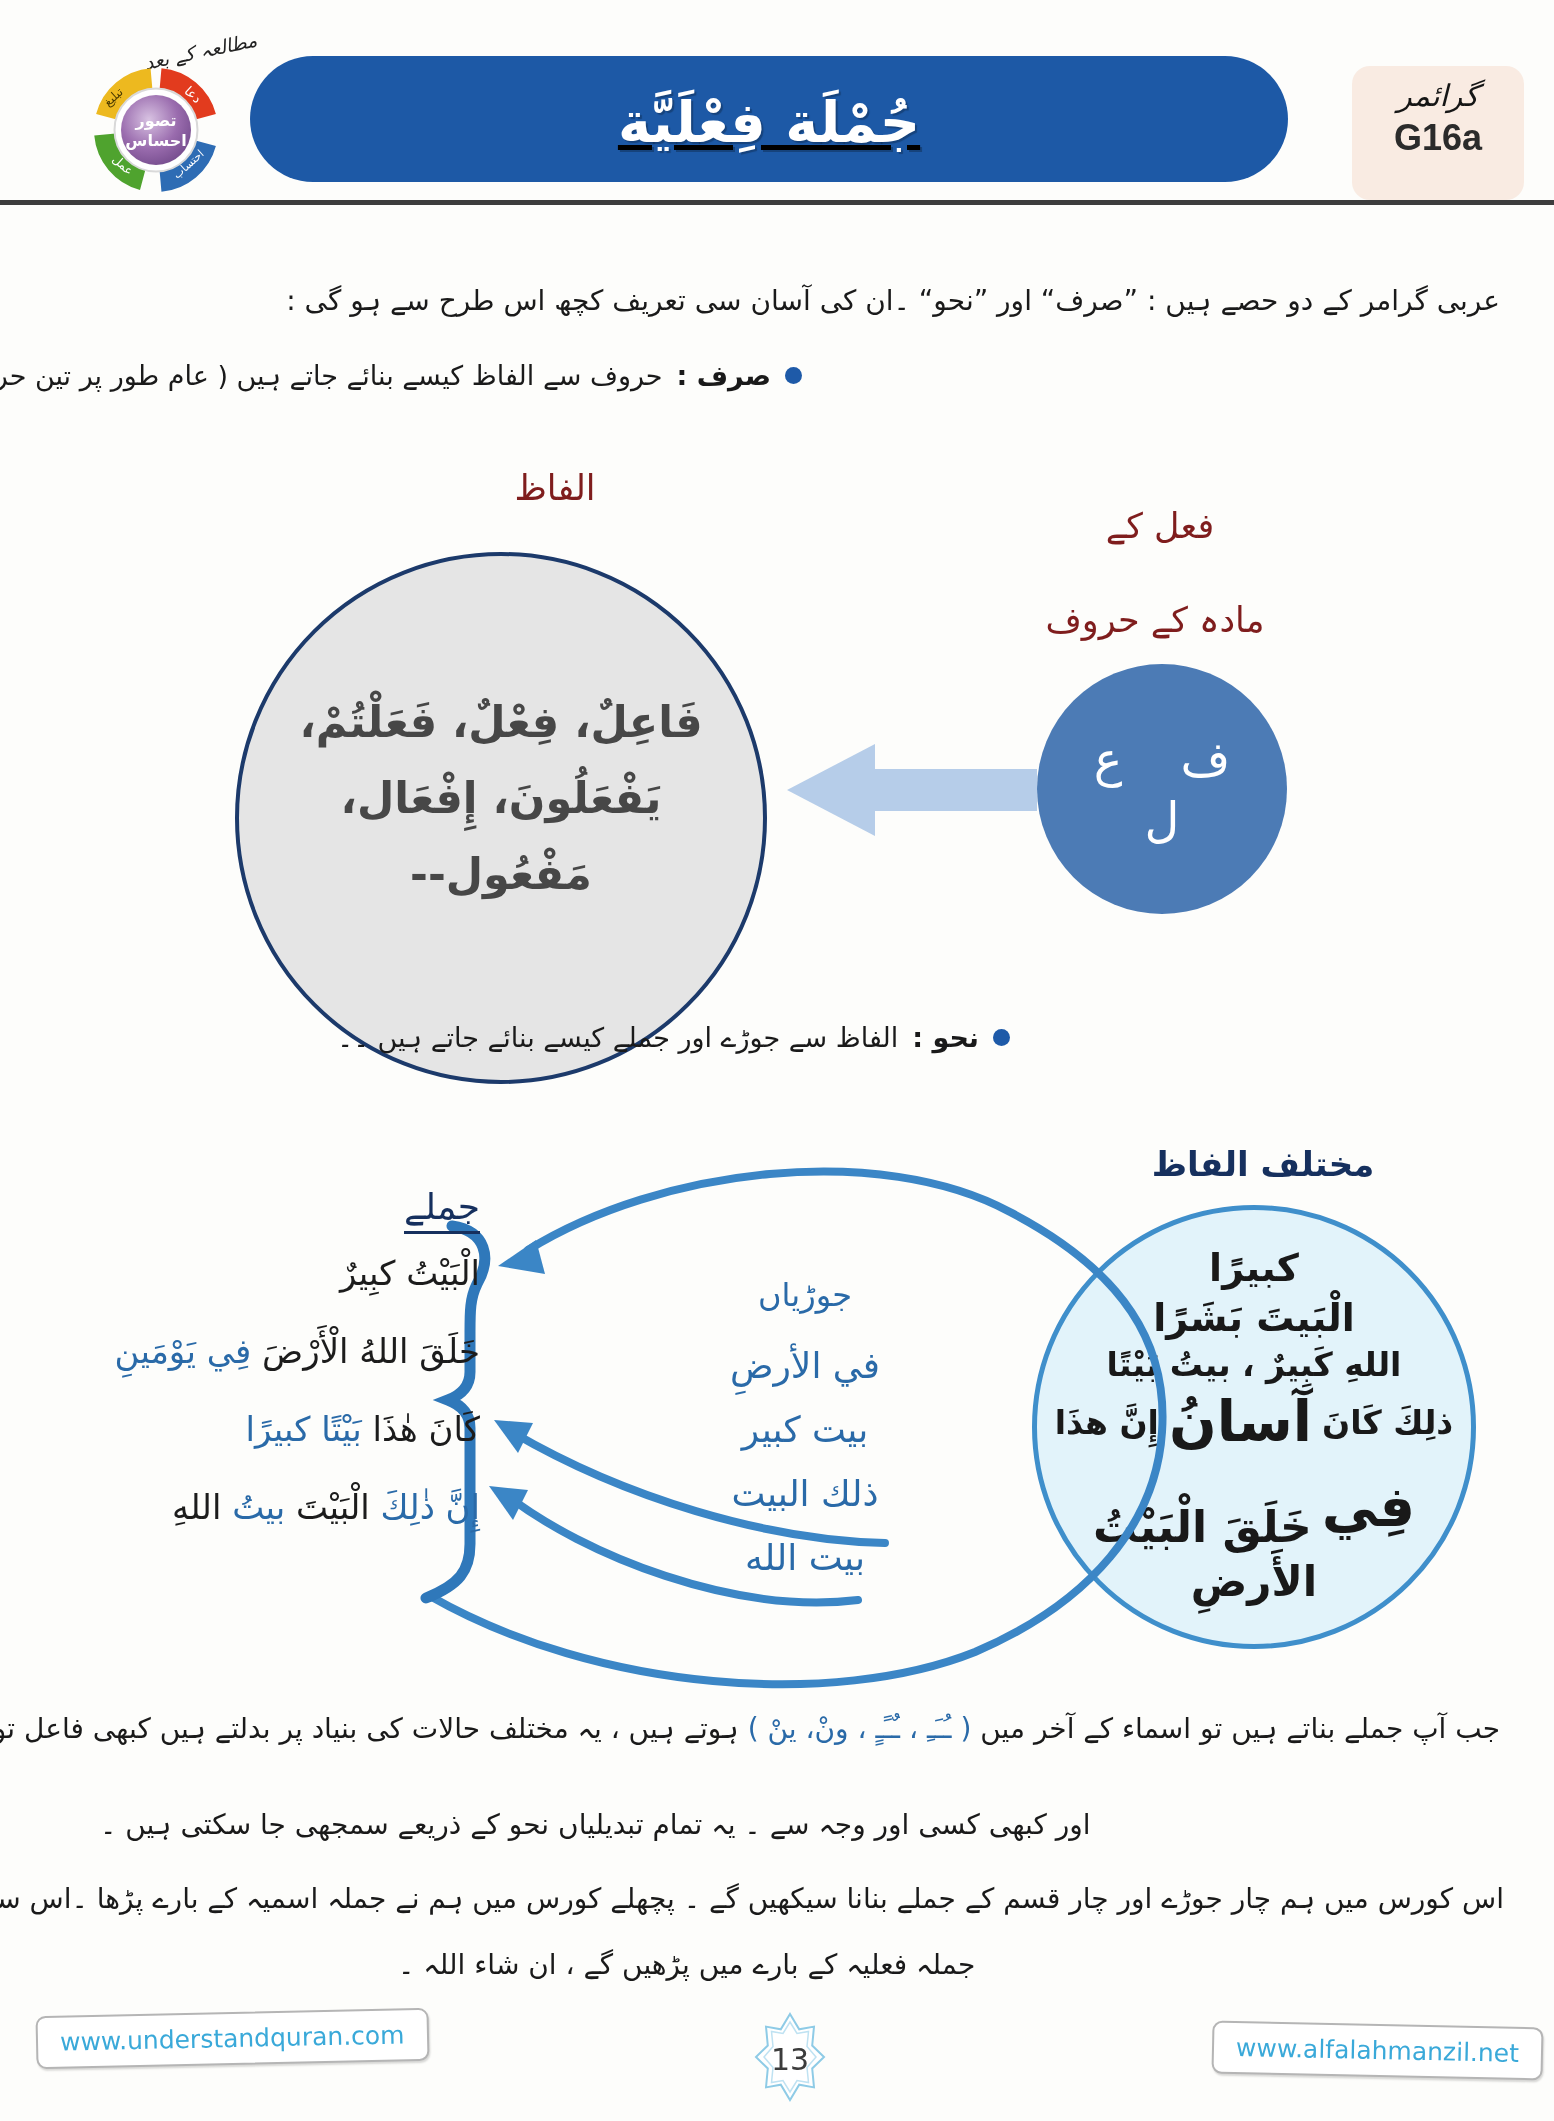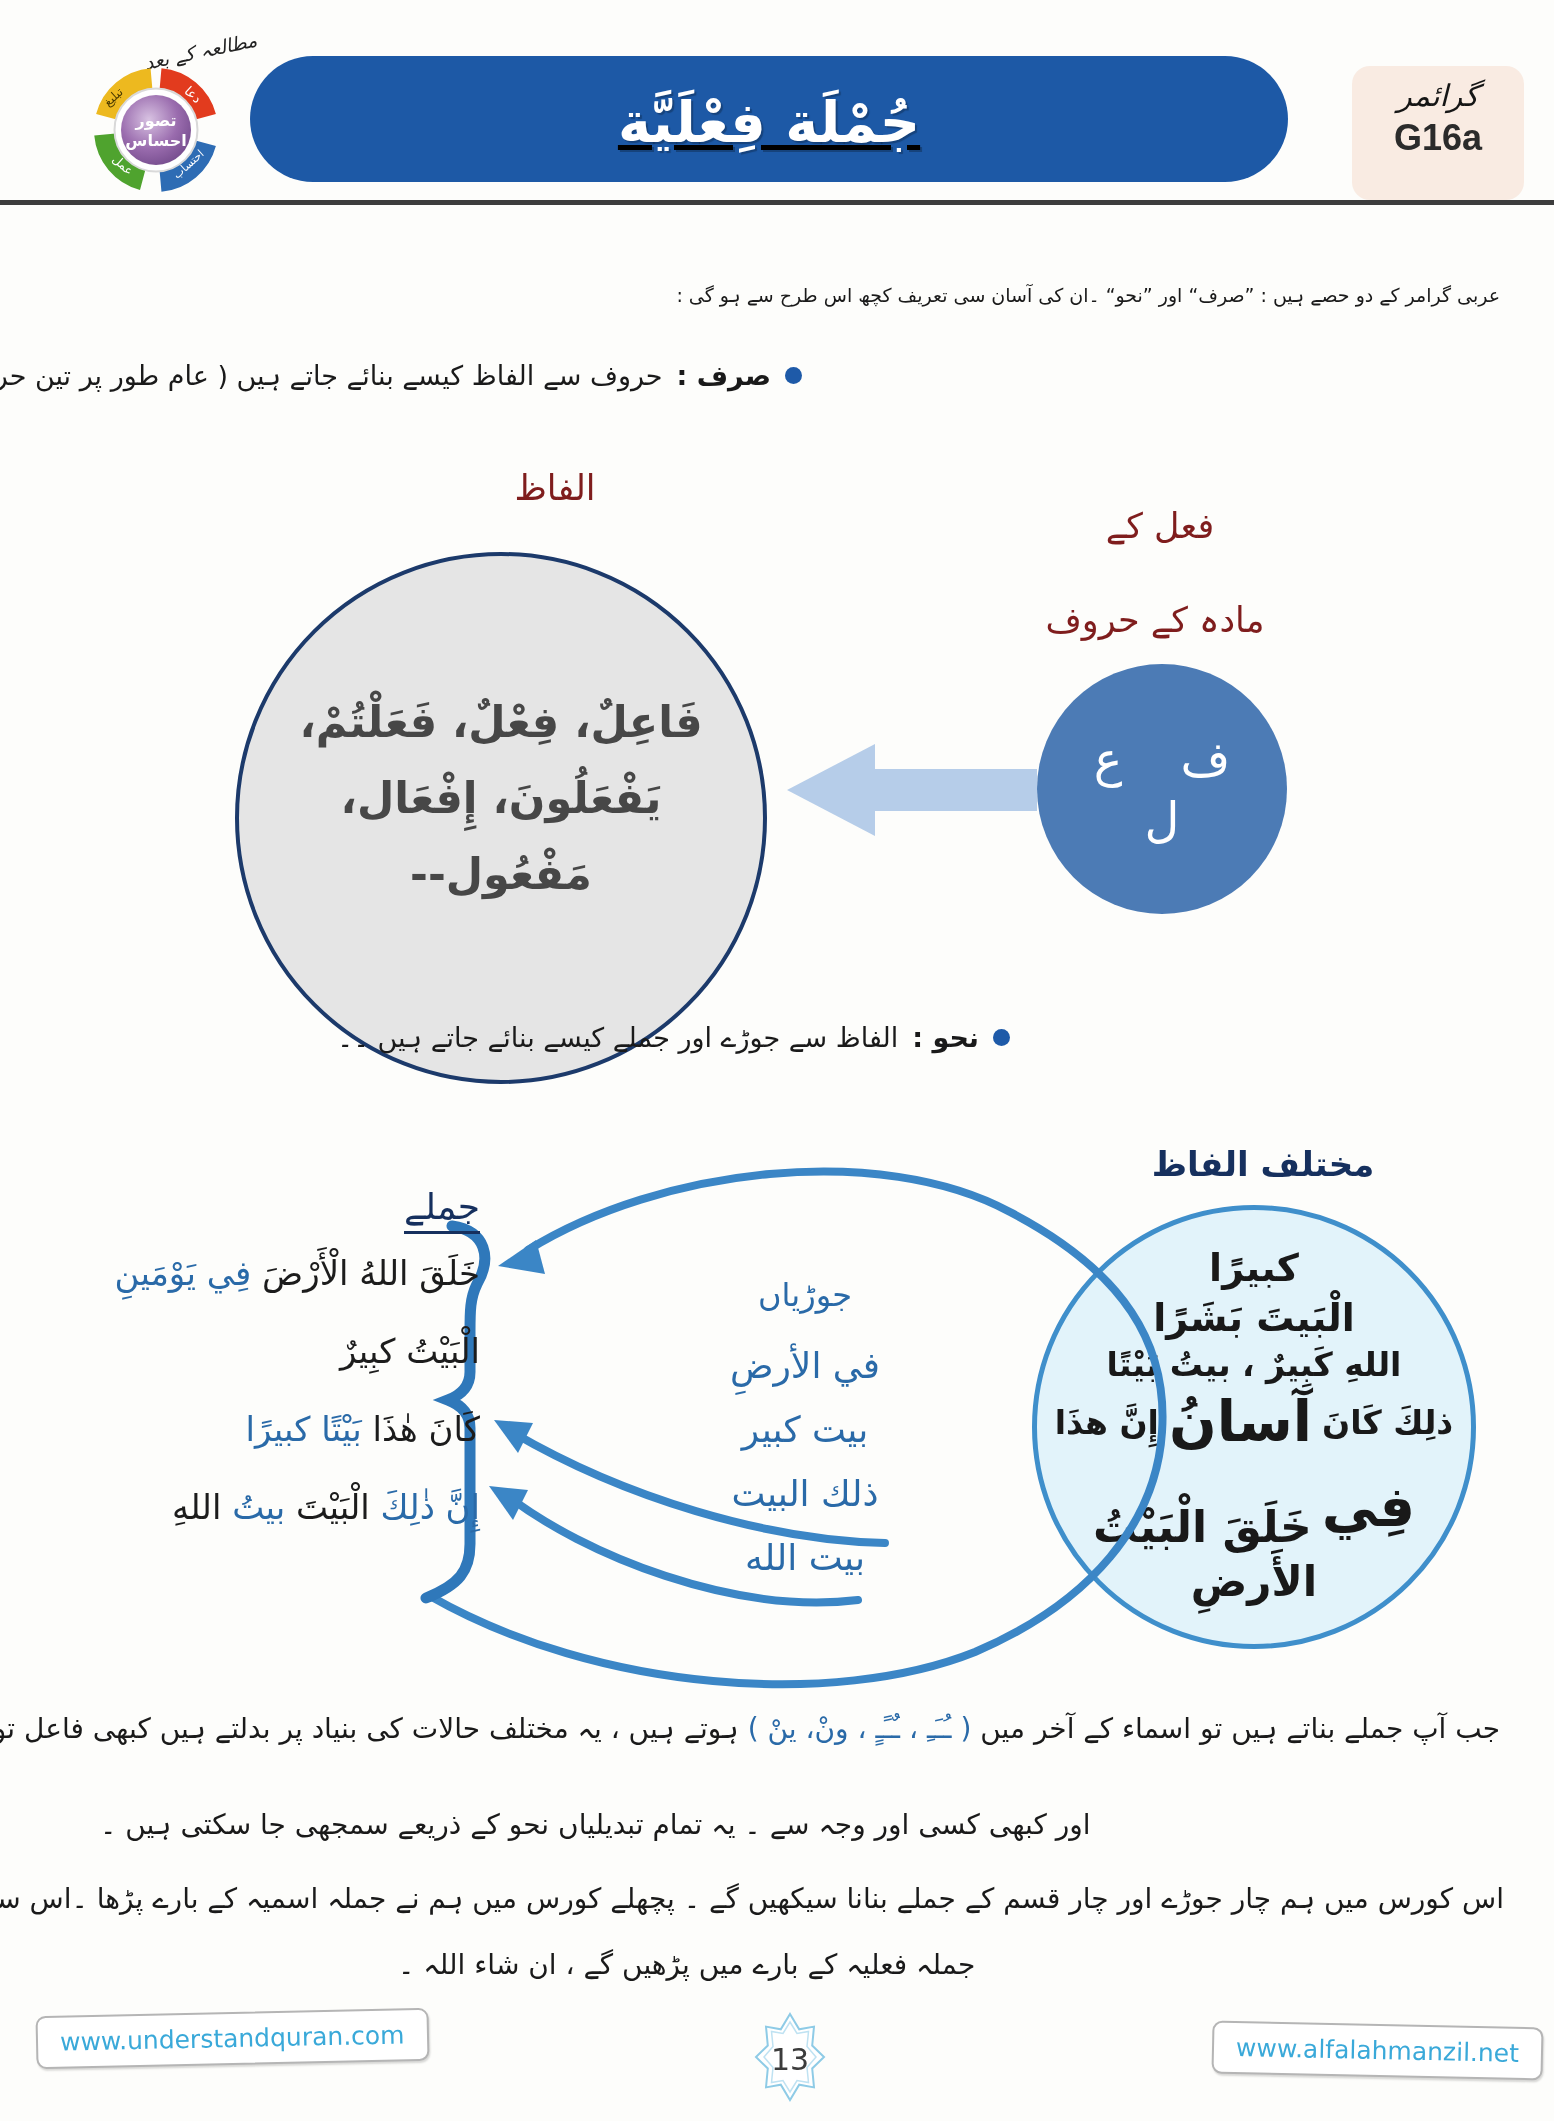--- a/index.html
+++ b/index.html
@@ -15,21 +15,21 @@
           background:#1d59a6;display:flex;align-items:center;justify-content:center;text-decoration:underline;}
   .banner-title{color:#ffffff;font-size:56px;font-weight:bold;direction:rtl;
                 text-shadow:2px 2px 1px rgba(0,0,0,0.25);padding-top:6px;}
   .badge{left:1352px;top:66px;width:172px;height:134px;background:#f9ebe2;border-radius:18px;}
   .badge-label{font-size:30px;color:#151515;text-align:center;margin-top:12px;font-style:italic;direction:rtl;}
   .badge-code{font-size:36px;font-weight:bold;color:#2b2b2b;text-align:center;margin-top:4px;
               font-family:"Liberation Sans",sans-serif;}
   .divider{left:0;top:200px;width:1554px;height:5px;background:#3d3d3d;}
 
   
-  .line{font-size:19px;}
+  .line{font-size:28px;}
   .bullet-row{display:flex;align-items:center;gap:14px;font-size:27px;}
   .dot{width:17px;height:17px;border-radius:50%;background:#1e5aa8;flex:0 0 auto;}
   .term{font-weight:bold;}
 
   
   .d1-label{font-size:35px;color:#7f1d1d;text-align:center;direction:rtl;}
   .big-circle{left:235px;top:552px;width:532px;height:532px;border-radius:50%;
               background:#e5e5e5;border:4px solid #1c3a6b;display:flex;flex-direction:column;
               align-items:center;justify-content:center;gap:26px;padding-bottom:40px;box-sizing:border-box;}
   .big-circle div{font-size:43px;font-weight:bold;color:#474747;direction:rtl;}
@@ -182,22 +182,22 @@
   <div class="abs pairs">
     <div class="pairs-head">جوڑیاں</div>
     <div class="pair-item">في الأرضِ</div>
     <div class="pair-item">بيت كبير</div>
     <div class="pair-item">ذلك البيت</div>
     <div class="pair-item">بيت الله</div>
   </div>
 
   <div class="abs sentences">
     <div class="sent-head">جملے</div>
+    <div class="sent">الْبَيْتُ كبِيرٌ</div>
     <div class="sent"><span>خَلَقَ اللهُ الْأَرْضَ </span><span class="sb">فِي يَوْمَينِ</span></div>
-    <div class="sent">الْبَيْتُ كبِيرٌ</div>
     <div class="sent"><span>كَانَ هٰذَا </span><span class="sb">بَيْتًا كبيرًا</span></div>
     <div class="sent"><span class="sb">إِنَّ ذٰلِكَ </span><span>الْبَيْتَ </span><span class="sb">بيتُ </span><span>اللهِ</span></div>
   </div>
 
   <div class="abs rtl nowrap body-line u" style="right:54px;top:1712px"><span>جب آپ جملے بناتے ہیں تو اسماء کے آخر میں </span><span class="blue-in">( ـُـَـِ ، ـٌـًـٍ ، ونْ، ينْ )</span><span> ہوتے ہیں ، یہ مختلف حالات کی بنیاد پر بدلتے ہیں کبھی فاعل تو کبھی مفعول</span></div>
 
   <div class="abs rtl nowrap body-line u" style="left:100px;top:1808px">اور کبھی کسی اور وجہ سے ۔ یہ تمام تبدیلیاں نحو کے ذریعے سمجھی جا سکتی ہیں ۔</div>
 
   <div class="abs rtl nowrap body-line u" style="right:50px;top:1882px">اس کورس میں ہم چار جوڑے اور چار قسم کے جملے بنانا سیکھیں گے ۔ پچھلے کورس میں ہم نے جملہ اسمیہ کے بارے پڑھا ۔اس سبق میں ہم</div>
 

